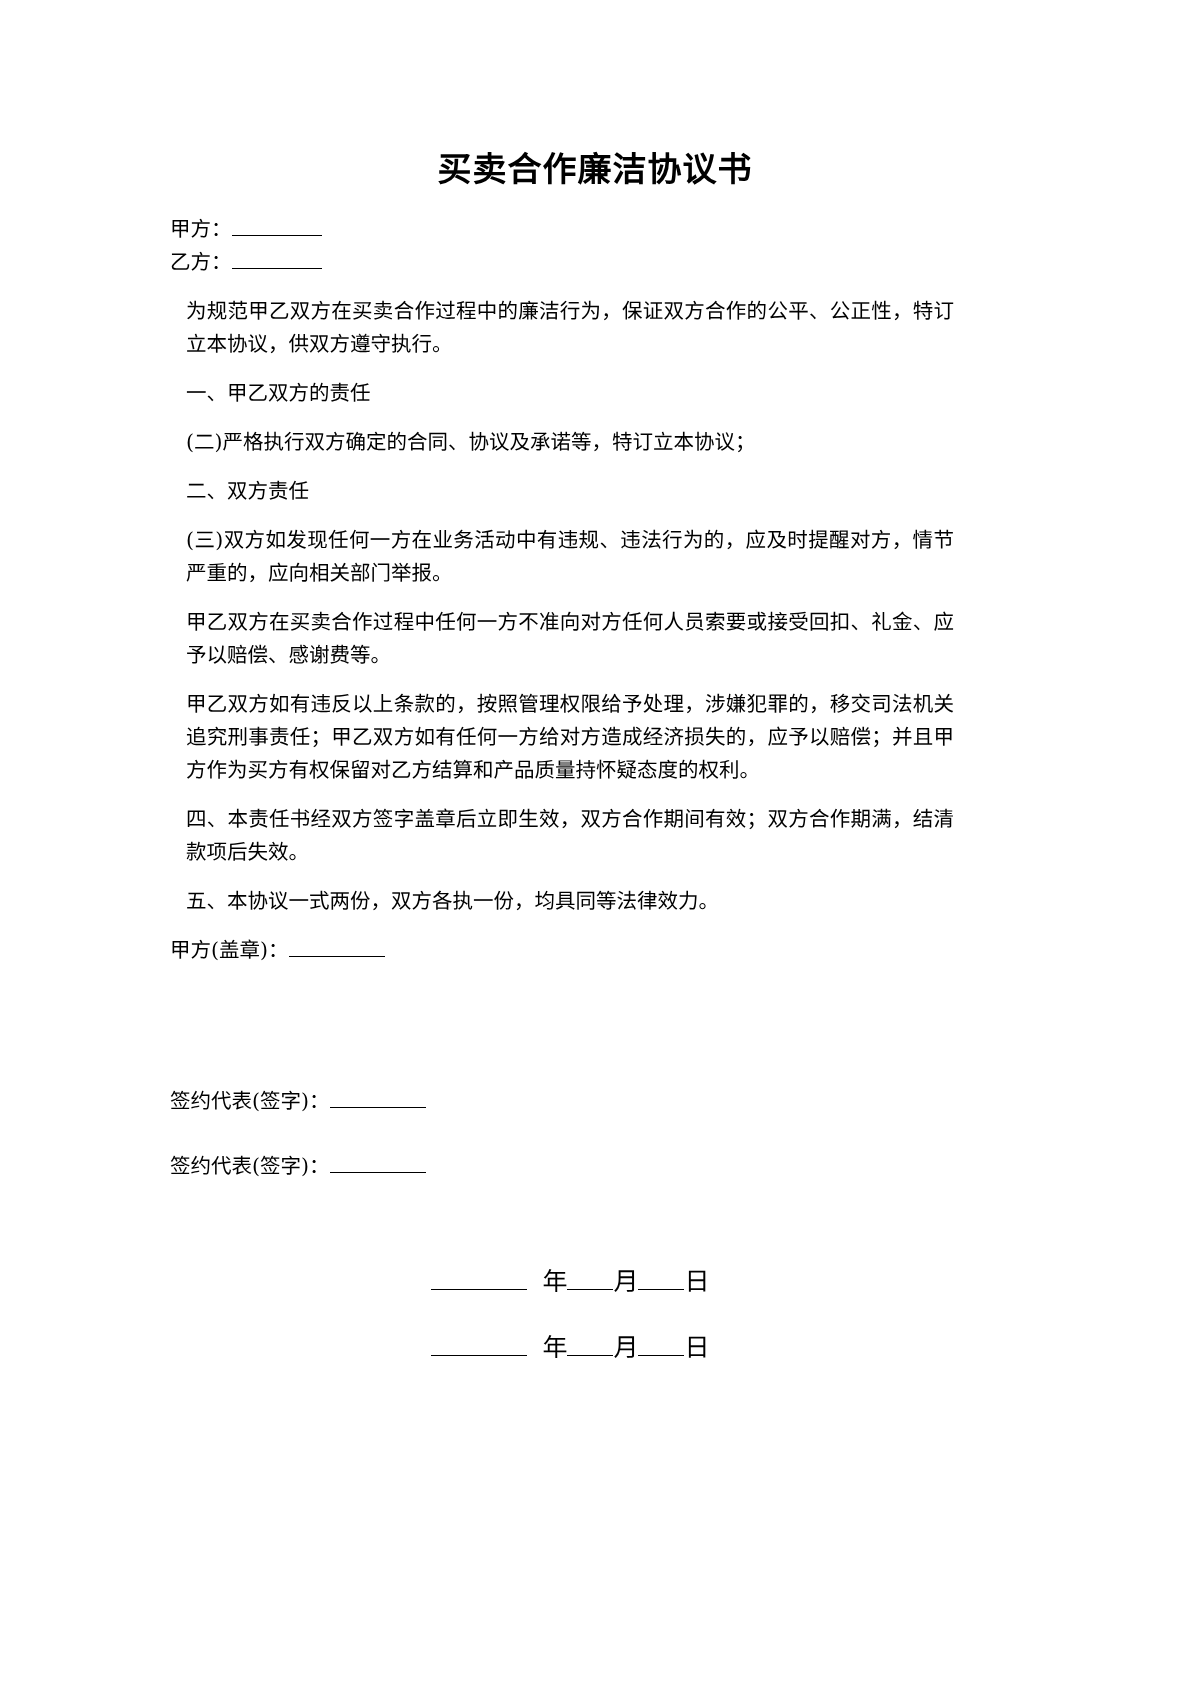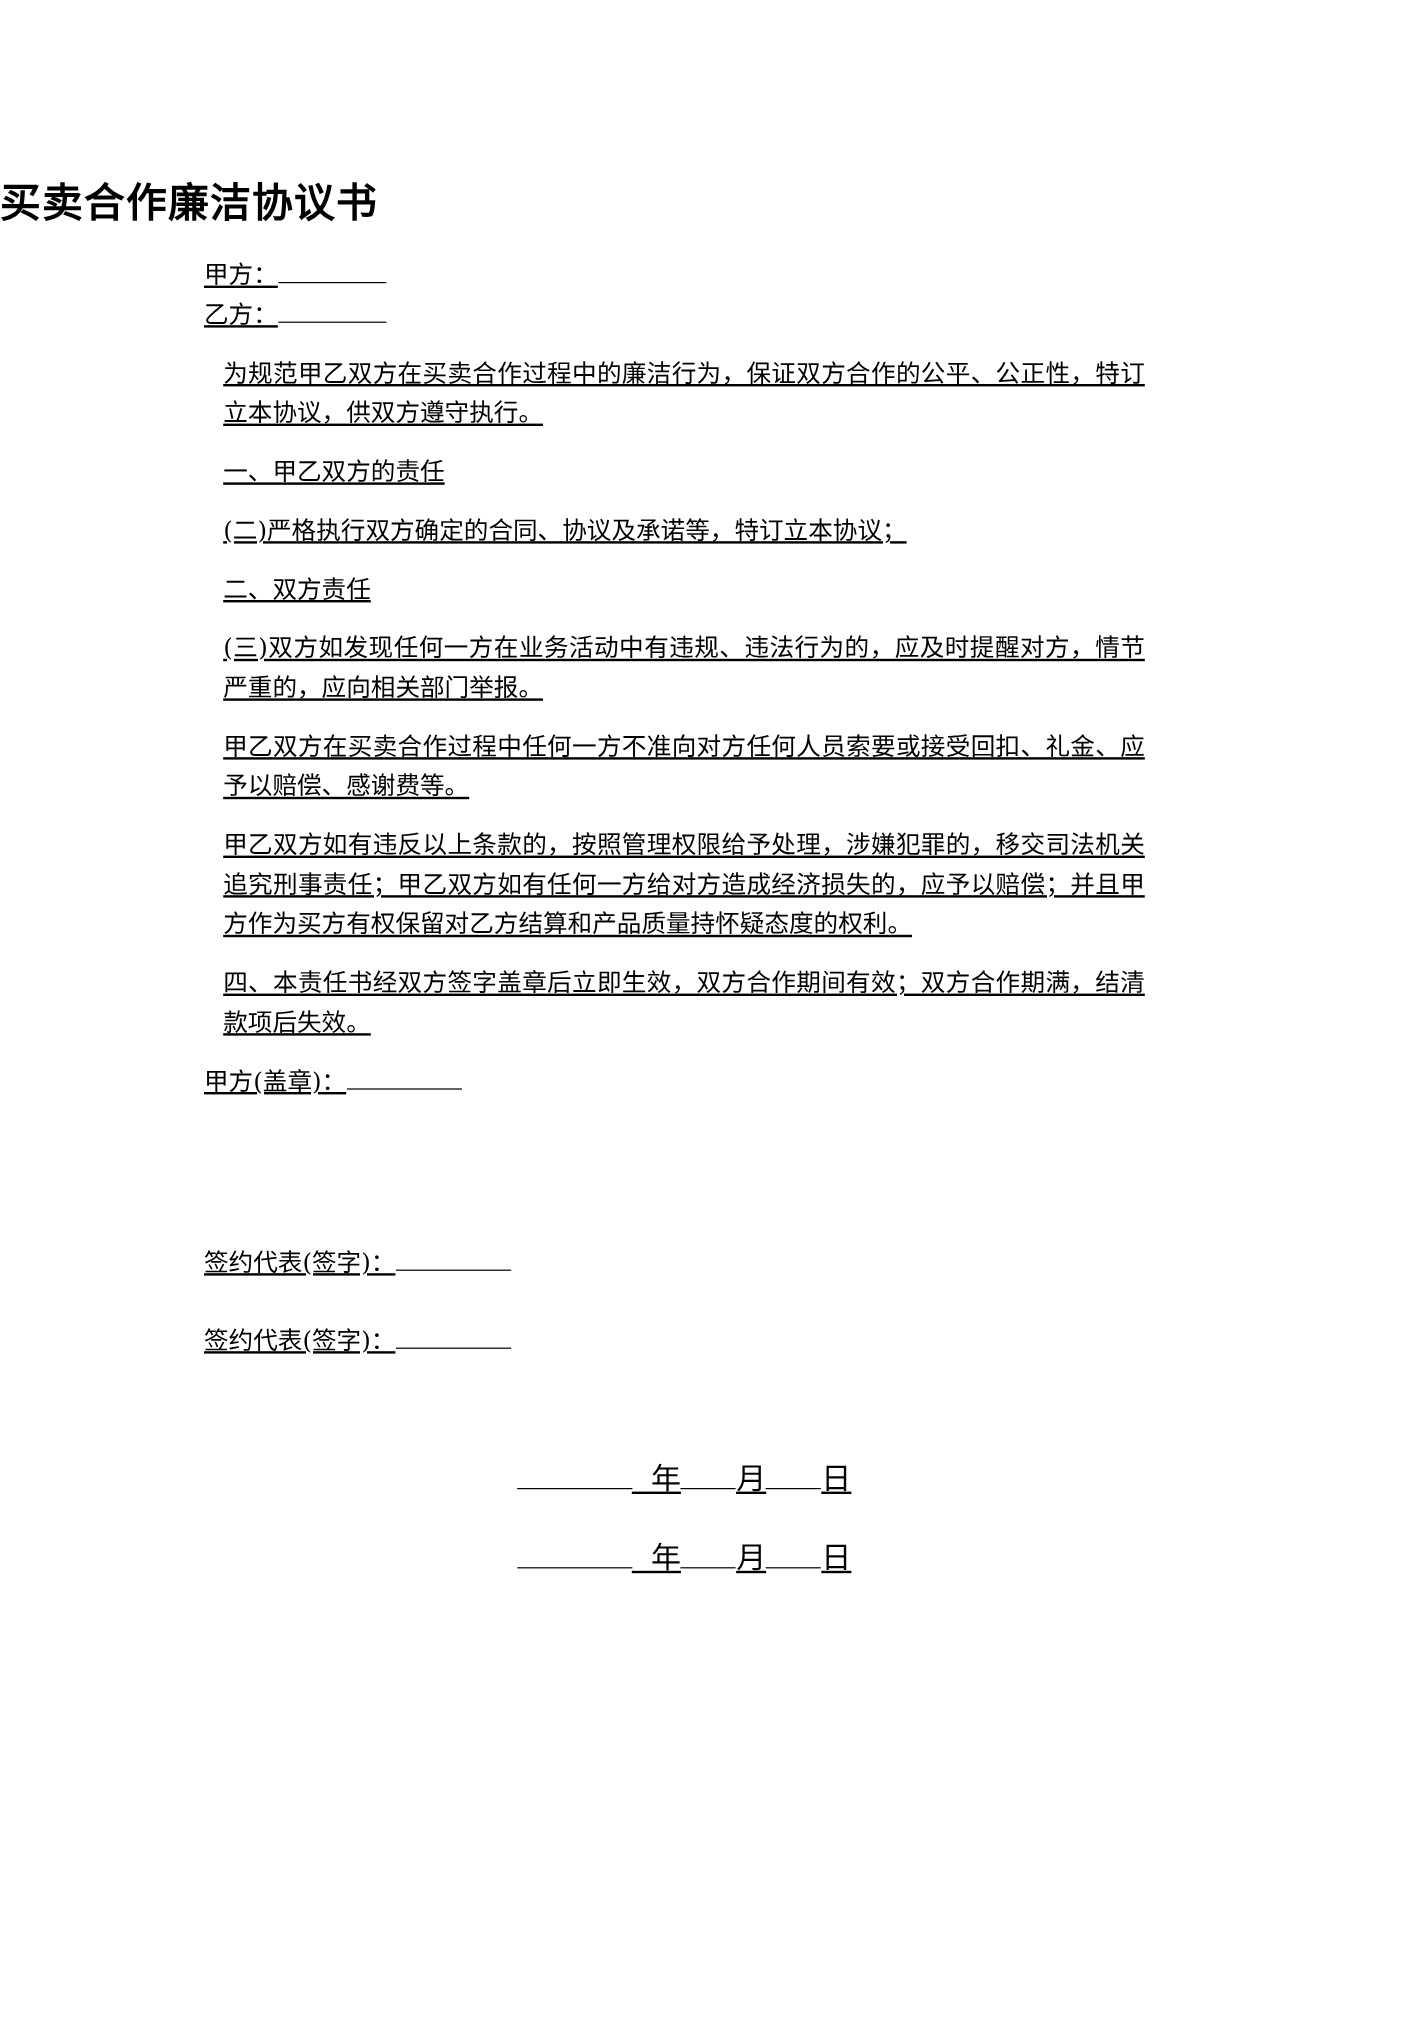--- a/index.html
+++ b/index.html
@@ -16,33 +16,33 @@
     overflow: hidden;
   }
   .page {
     position: relative;
     width: 1190px;
     height: 1683px;
     box-sizing: border-box;
     padding: 0;
   }
   .doc-title {
+    text-align: center;
     font-size: 34px;
     font-weight: bold;
     letter-spacing: 1px;
     margin: 0;
     padding-top: 142px;
     font-family: "DejaVu Sans", "Liberation Sans", sans-serif;
   }
   .body-block {
     margin: 0 auto;
     padding-top: 22px;
     width: 800px;
     margin-left: 170px;
-    text-decoration: underline;
   }
   p.line {
     margin: 0;
     font-size: 20.5px;
     line-height: 33px;
     text-align: justify;
     text-justify: inter-ideograph;
     white-space: pre-wrap;
   }
   p.para {
@@ -91,20 +91,21 @@
     <p class="para">一、甲乙双方的责任</p>
     <p class="para">(二)严格执行双方确定的合同、协议及承诺等，特订立本协议；</p>
     <p class="para">二、双方责任</p>
 
     <p class="para">(三)双方如发现任何一方在业务活动中有违规、违法行为的，应及时提醒对方，情节严重的，应向相关部门举报。</p>
     <p class="para">甲乙双方在买卖合作过程中任何一方不准向对方任何人员索要或接受回扣、礼金、应予以赔偿、感谢费等。</p>
 
     <p class="para">甲乙双方如有违反以上条款的，按照管理权限给予处理，涉嫌犯罪的，移交司法机关追究刑事责任；甲乙双方如有任何一方给对方造成经济损失的，应予以赔偿；并且甲方作为买方有权保留对乙方结算和产品质量持怀疑态度的权利。</p>
 
     <p class="para">四、本责任书经双方签字盖章后立即生效，双方合作期间有效；双方合作期满，结清款项后失效。</p>
+    <p class="para">五、本协议一式两份，双方各执一份，均具同等法律效力。</p>
 
     <div class="sig-block">
       <p class="line"><span>甲方(盖章)：</span><span class="blank b-96"></span></p>
 
       <div class="gap-1"></div>
 
 
       <div class="gap-2"></div>
 
       <p class="line"><span>签约代表(签字)：</span><span class="blank b-96"></span></p>

